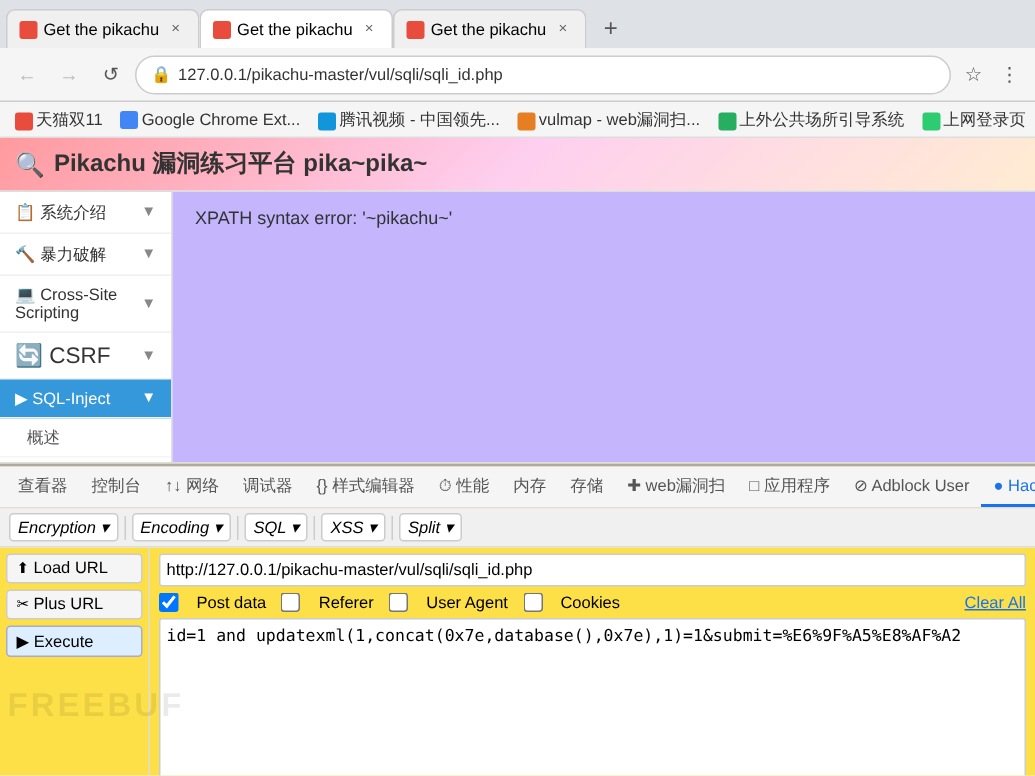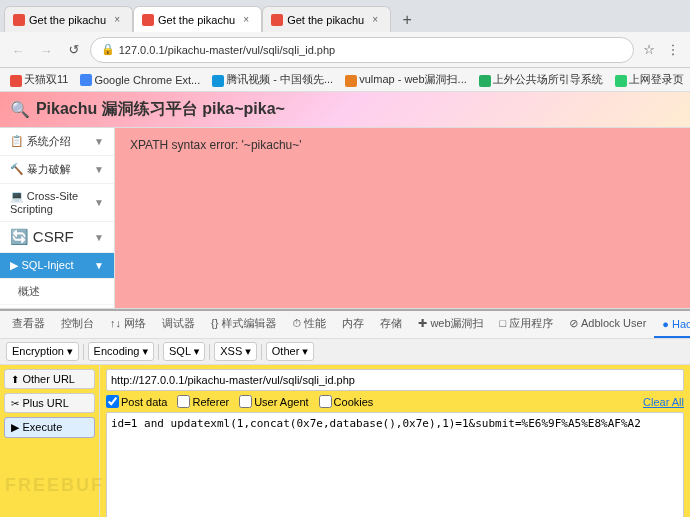--- a/index.html
+++ b/index.html
@@ -31,54 +31,54 @@
 
     
     .sidebar { width: 115px; background: #fff; border-right: 1px solid #e0e0e0; overflow-y: auto; flex-shrink: 0; }
     .sidebar-item { padding: 6px 10px; cursor: pointer; display: flex; align-items: center; justify-content: space-between; font-size: 12px; color: #333; border-bottom: 1px solid #f0f0f0; }
     .sidebar-item.active { background: #3498db; color: #fff; }
     .sidebar-item.active .sidebar-arrow { color: #fff; }
     .sidebar-arrow { font-size: 10px; color: #888; }
     .sidebar-subitem { padding: 5px 18px; cursor: pointer; font-size: 11px; color: #555; border-bottom: 1px solid #f5f5f5; }
 
     
-    .main-content { flex: 1; overflow-y: auto; padding: 10px 15px; background: #fca5a5; }
+    .main-content { flex: 1; overflow-y: auto; padding: 10px 15px; background: #c4b5fd; }
     .xpath-error { font-size: 12px; color: #333; margin-bottom: 10px; }
 
     
     .devtools-panel { background: #fde047; border-top: 2px solid #aaa; height: 240px; display: flex; flex-direction: column; }
     .devtools-tabs { display: flex; align-items: center; background: #f5f5f5; border-bottom: 1px solid #ddd; height: 28px; padding: 0 4px; gap: 0; overflow: hidden; flex-shrink: 0; }
     .devtools-tab { padding: 4px 8px; font-size: 11px; cursor: pointer; color: #555; white-space: nowrap; border-bottom: 2px solid transparent; height: 100%; display: flex; align-items: center; }
     .devtools-tab.active { border-bottom: 2px solid #1a73e8; color: #1a73e8; }
 
     
     .hackbar { display: flex; flex-direction: column; height: 100%; }
     .hackbar-toolbar { display: flex; align-items: center; background: #f0f0f0; padding: 3px 6px; gap: 2px; border-bottom: 1px solid #ddd; flex-shrink: 0; flex-wrap: wrap; }
-    .hb-dropdown { display: flex; align-items: center; padding: 2px 5px; background: #fff; border: 1px solid #ccc; border-radius: 3px; font-size: 11px; cursor: pointer; gap: 2px; }
+    .hb-dropdown { display: flex; align-items: center; padding: 2px 5px; background: #fff; border: 1px solid #ccc; border-radius: 3px; font-size: 11px; cursor: pointer; gap: 2px; font-style: italic; }
     .hb-sep { width: 1px; height: 16px; background: #ccc; margin: 0 2px; }
 
     .hackbar-body { display: flex; flex: 1; overflow: hidden; }
     .hackbar-left { width: 100px; border-right: 1px solid #ddd; display: flex; flex-direction: column; padding: 4px; gap: 4px; flex-shrink: 0; }
     .hb-btn { display: flex; align-items: center; gap: 3px; padding: 3px 6px; background: #f5f5f5; border: 1px solid #ccc; border-radius: 3px; font-size: 11px; cursor: pointer; }
     .hb-btn-icon { font-size: 10px; }
     .hb-execute { background: #ddeeff; border-color: #aac; }
 
     .hackbar-right { flex: 1; display: flex; flex-direction: column; padding: 4px 6px; gap: 4px; overflow: hidden; }
     .hb-url-row { display: flex; align-items: center; }
     .hb-url-input { flex: 1; height: 22px; border: 1px solid #ccc; padding: 0 4px; font-size: 11px; border-radius: 2px; }
     .hb-options-row { display: flex; align-items: center; gap: 10px; font-size: 11px; }
-    .hb-checkbox { display: flex; align-items: center; gap: 2px; cursor: pointer; }
+    .hb-checkbox { display: flex; align-items: center; gap: 12px; cursor: pointer; }
     .hb-clear { color: #1a73e8; cursor: pointer; font-size: 11px; text-decoration: underline; margin-left: auto; }
     .hb-body-input { flex: 1; border: 1px solid #ccc; padding: 4px; font-size: 11px; border-radius: 2px; resize: none; font-family: monospace; min-height: 50px; }
 
     
     .status-bar { background: #f0f0f0; border-top: 1px solid #ddd; height: 22px; display: flex; align-items: center; padding: 0 8px; font-size: 11px; color: #555; gap: 8px; }
 
     
-    .watermark { position: absolute; bottom: 21px; left: 5px; font-size: 18px; font-weight: bold; color: rgba(0,0,0,0.08); letter-spacing: 2px; pointer-events: none; z-index: 0; }
+    .watermark { position: absolute; bottom: 34px; left: 5px; font-size: 22px; font-weight: bold; color: rgba(0,0,0,0.08); letter-spacing: 2px; pointer-events: none; z-index: 0; }
   </style>
 </head>
 <body>
 
 <div>
 
   <div class="tab-bar">
     <div class="tab">
       <div class="tab-favicon" style="background:#e74c3c;"></div>
       <span class="tab-title">Get the pikachu</span>
@@ -231,30 +231,30 @@
       <div class="hb-sep"></div>
       <div class="hb-dropdown">
         <span>SQL ▾</span>
       </div>
       <div class="hb-sep"></div>
       <div class="hb-dropdown">
         <span>XSS ▾</span>
       </div>
       <div class="hb-sep"></div>
       <div class="hb-dropdown">
-        <span>Other ▾</span>
+        <span>Split ▾</span>
       </div>
     </div>
 
     <div class="hackbar-body">
 
       <div class="hackbar-left">
         <div class="hb-btn">
           <span class="hb-btn-icon">⬆</span>
-          <span>Other URL</span>
+          <span>Load URL</span>
         </div>
         <div class="hb-btn">
           <span class="hb-btn-icon">✂</span>
           <span>Plus URL</span>
         </div>
         <div class="hb-btn hb-execute">
           <span>▶ Execute</span>
         </div>
       </div>
 

